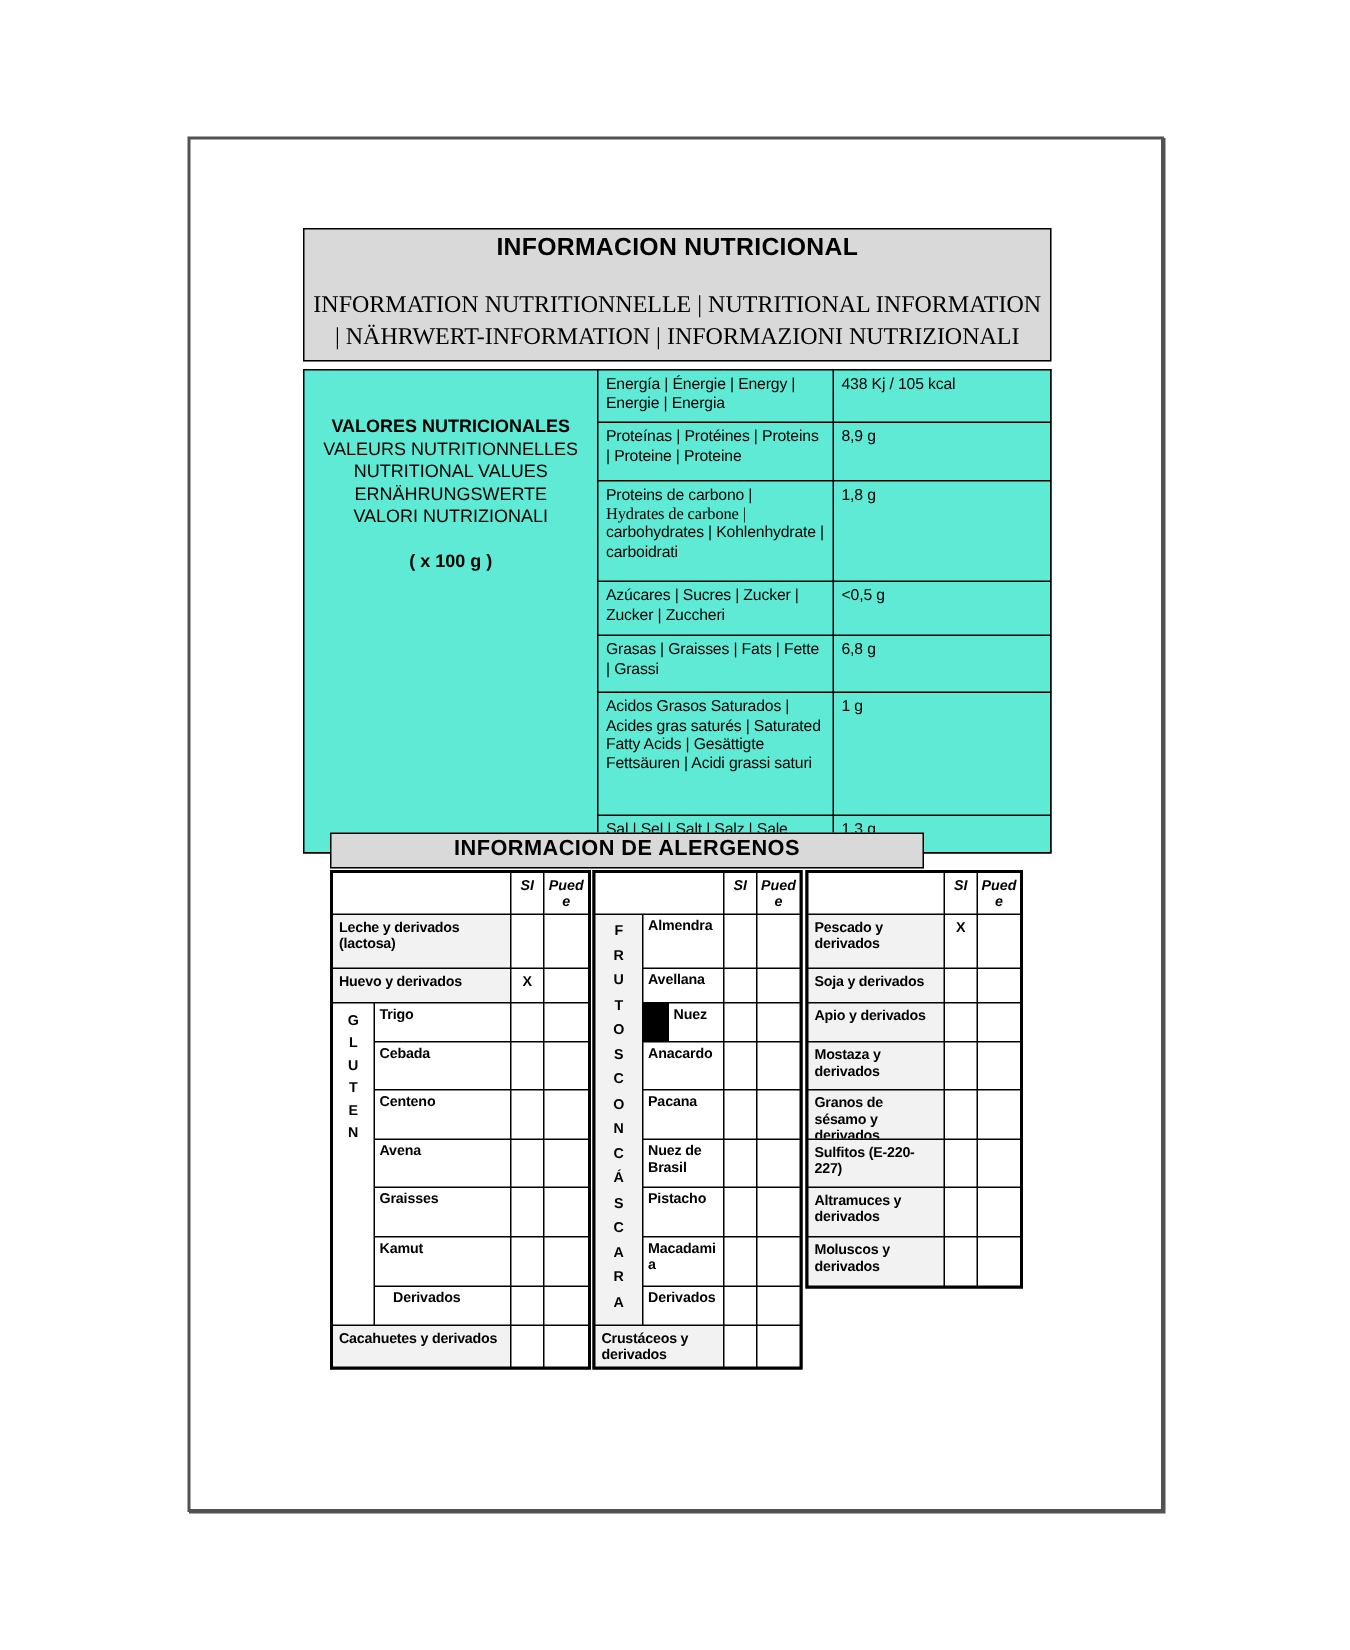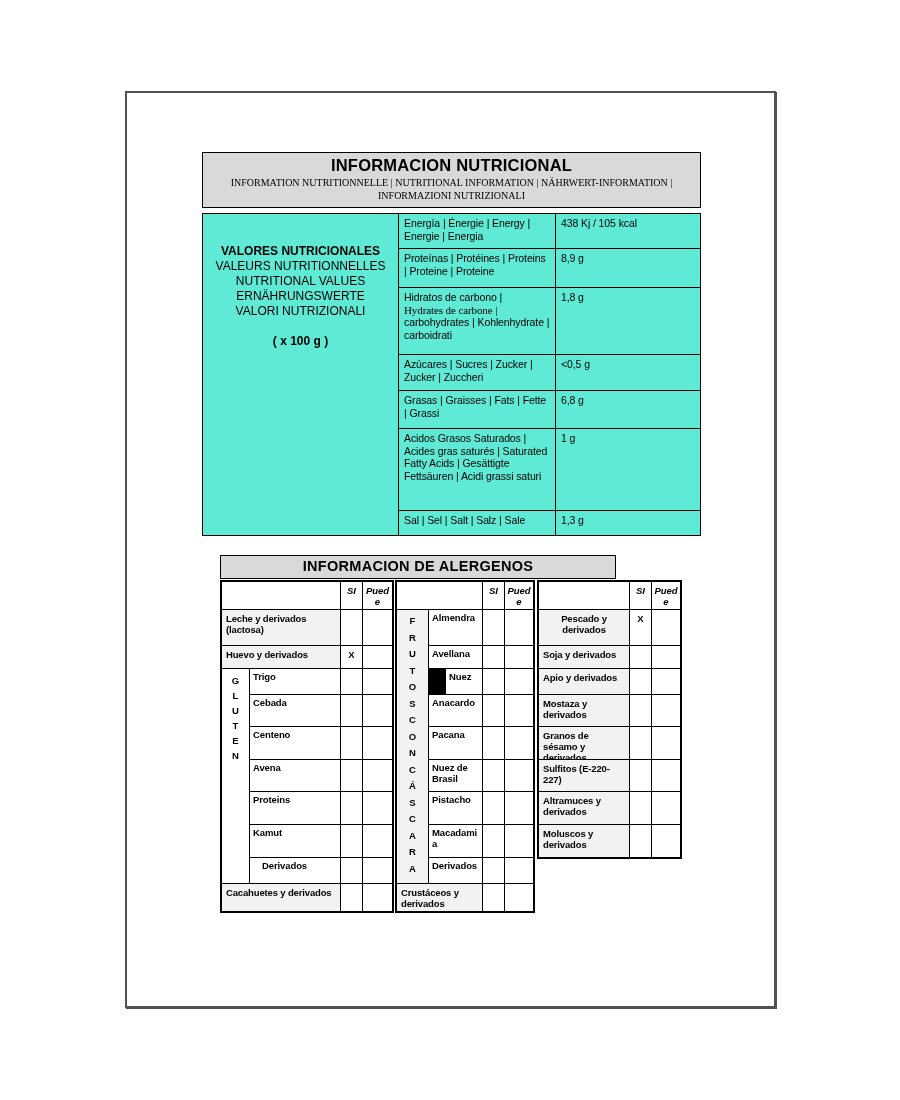--- a/index.html
+++ b/index.html
@@ -5,21 +5,21 @@
   *{margin:0;padding:0;box-sizing:border-box}
   html,body{background:#fff}
   body{width:900px;height:1100px;position:relative;font-family:"Liberation Sans",sans-serif;color:#000}
   .page{position:absolute;left:125px;top:91px;width:651px;height:917px;background:#fff;
         border:2px solid #525254;box-shadow:1px 1px 0 #525254}
 
   
   .ntable{position:absolute;left:75px;top:59px;width:499px}
   .nheader{border:1px solid #000;background:#d9d9d9;text-align:center;padding:3px 4px 5px}
   .ntitle{font-size:16.5px;font-weight:bold;letter-spacing:.2px}
-  .nsub{font-family:"Liberation Serif",serif;font-size:10px;line-height:1.32;margin-top:1px}
+  .nsub{font-family:"Liberation Serif",serif;font-size:16px;line-height:1.32;margin-top:18px}
   .nbody{margin-top:5px;display:grid;grid-template-columns:195px 156px 144px;
          grid-template-rows:34px 38px 66px 35px 37px 81px 24px;gap:1px;background:#000;border:1px solid #000}
   .nbody>div{background:#5eead4;overflow:hidden}
   .nleft{grid-row:1/8;background:#f1f1f1;text-align:center;padding-top:30px;font-size:12px;line-height:15px}
   .nleft .b{font-weight:bold}
   .nleft .per{margin-top:15px;font-weight:bold}
   .nlab,.nval{font-size:10.5px;line-height:12.5px;padding:3px 5px;letter-spacing:-.1px}
   .serif{font-family:"Liberation Serif",serif;font-size:11px}
 
   
@@ -60,21 +60,21 @@
         <div>VALORI NUTRIZIONALI</div>
         <div class="per b">(  x 100 g )</div>
       </div>
 
       <div class="nlab">Energía | Énergie | Energy | Energie | Energia</div>
       <div class="nval">438 Kj / 105 kcal</div>
 
       <div class="nlab">Proteínas | Protéines | Proteins | Proteine | Proteine</div>
       <div class="nval">8,9 g</div>
 
-      <div class="nlab"><span>Hidratos de carbono |</span><br><span class="serif">Hydrates de carbone |</span><br><span>carbohydrates | Kohlenhydrate  | carboidrati</span></div>
+      <div class="nlab"><span>Proteins de carbono |</span><br><span class="serif">Hydrates de carbone |</span><br><span>carbohydrates | Kohlenhydrate  | carboidrati</span></div>
       <div class="nval">1,8 g</div>
 
       <div class="nlab">Azúcares | Sucres | Zucker | Zucker | Zuccheri</div>
       <div class="nval">&lt;0,5 g</div>
 
       <div class="nlab">Grasas | Graisses  | Fats | Fette | Grassi</div>
       <div class="nval">6,8 g</div>
 
       <div class="nlab">Acidos Grasos Saturados | Acides gras saturés | Saturated Fatty Acids | Gesättigte Fettsäuren | Acidi grassi saturi</div>
       <div class="nval">1 g</div>
@@ -107,21 +107,21 @@
         <div class="acell mark" style="grid-area: 4 / 4;"></div>
         <div class="acell item" style="grid-area: 5 / 2;">Cebada</div>
         <div class="acell mark" style="grid-area: 5 / 3;"></div>
         <div class="acell mark" style="grid-area: 5 / 4;"></div>
         <div class="acell item" style="grid-area: 6 / 2;">Centeno</div>
         <div class="acell mark" style="grid-area: 6 / 3;"></div>
         <div class="acell mark" style="grid-area: 6 / 4;"></div>
         <div class="acell item" style="grid-area: 7 / 2;">Avena</div>
         <div class="acell mark" style="grid-area: 7 / 3;"></div>
         <div class="acell mark" style="grid-area: 7 / 4;"></div>
-        <div class="acell item" style="grid-area: 8 / 2;">Proteins</div>
+        <div class="acell item" style="grid-area: 8 / 2;">Graisses</div>
         <div class="acell mark" style="grid-area: 8 / 3;"></div>
         <div class="acell mark" style="grid-area: 8 / 4;"></div>
         <div class="acell item" style="grid-area: 9 / 2;">Kamut</div>
         <div class="acell mark" style="grid-area: 9 / 3;"></div>
         <div class="acell mark" style="grid-area: 9 / 4;"></div>
         <div class="acell item indent" style="grid-area: 10 / 2;">Derivados</div>
         <div class="acell mark" style="grid-area: 10 / 3;"></div>
         <div class="acell mark" style="grid-area: 10 / 4;"></div>
         <div class="acell lab" style="grid-area: 11 / 1 / auto / 3;">Cacahuetes y derivados</div>
         <div class="acell mark" style="grid-area: 11 / 3;"></div>
@@ -175,21 +175,21 @@
         <div class="acell mark" style="grid-area: 10 / 3;"></div>
         <div class="acell mark" style="grid-area: 10 / 4;"></div>
         <div class="acell lab" style="grid-area: 11 / 1 / auto / 3;">Crustáceos y derivados</div>
         <div class="acell mark" style="grid-area: 11 / 3;"></div>
         <div class="acell mark" style="grid-area: 11 / 4;"></div>
       </div>
     <div class="agroup" id="ag3" style="grid-template-columns: 90px 21px 28px; grid-template-rows: 27px 35px 22px 25px 31px 32px 31px 32px 32px;">
         <div class="acell hdr" style="grid-area: 1 / 1 / auto / 2;"></div>
         <div class="acell hdr" style="grid-area: 1 / 2;">SI</div>
         <div class="acell hdr" style="grid-area: 1 / 3;">Puede</div>
-        <div class="acell lab" style="grid-area: 2 / 1 / auto / 2; text-align: center;">Pescado y derivados</div>
+        <div class="acell lab" style="grid-area: 2 / 1 / auto / 2;">Pescado y derivados</div>
         <div class="acell mark" style="grid-area: 2 / 2;">X</div>
         <div class="acell mark" style="grid-area: 2 / 3;"></div>
         <div class="acell lab" style="grid-area: 3 / 1 / auto / 2;">Soja y derivados</div>
         <div class="acell mark" style="grid-area: 3 / 2;"></div>
         <div class="acell mark" style="grid-area: 3 / 3;"></div>
         <div class="acell lab" style="grid-area: 4 / 1 / auto / 2;">Apio y derivados</div>
         <div class="acell mark" style="grid-area: 4 / 2;"></div>
         <div class="acell mark" style="grid-area: 4 / 3;"></div>
         <div class="acell lab" style="grid-area: 5 / 1 / auto / 2;">Mostaza y derivados</div>
         <div class="acell mark" style="grid-area: 5 / 2;"></div>

